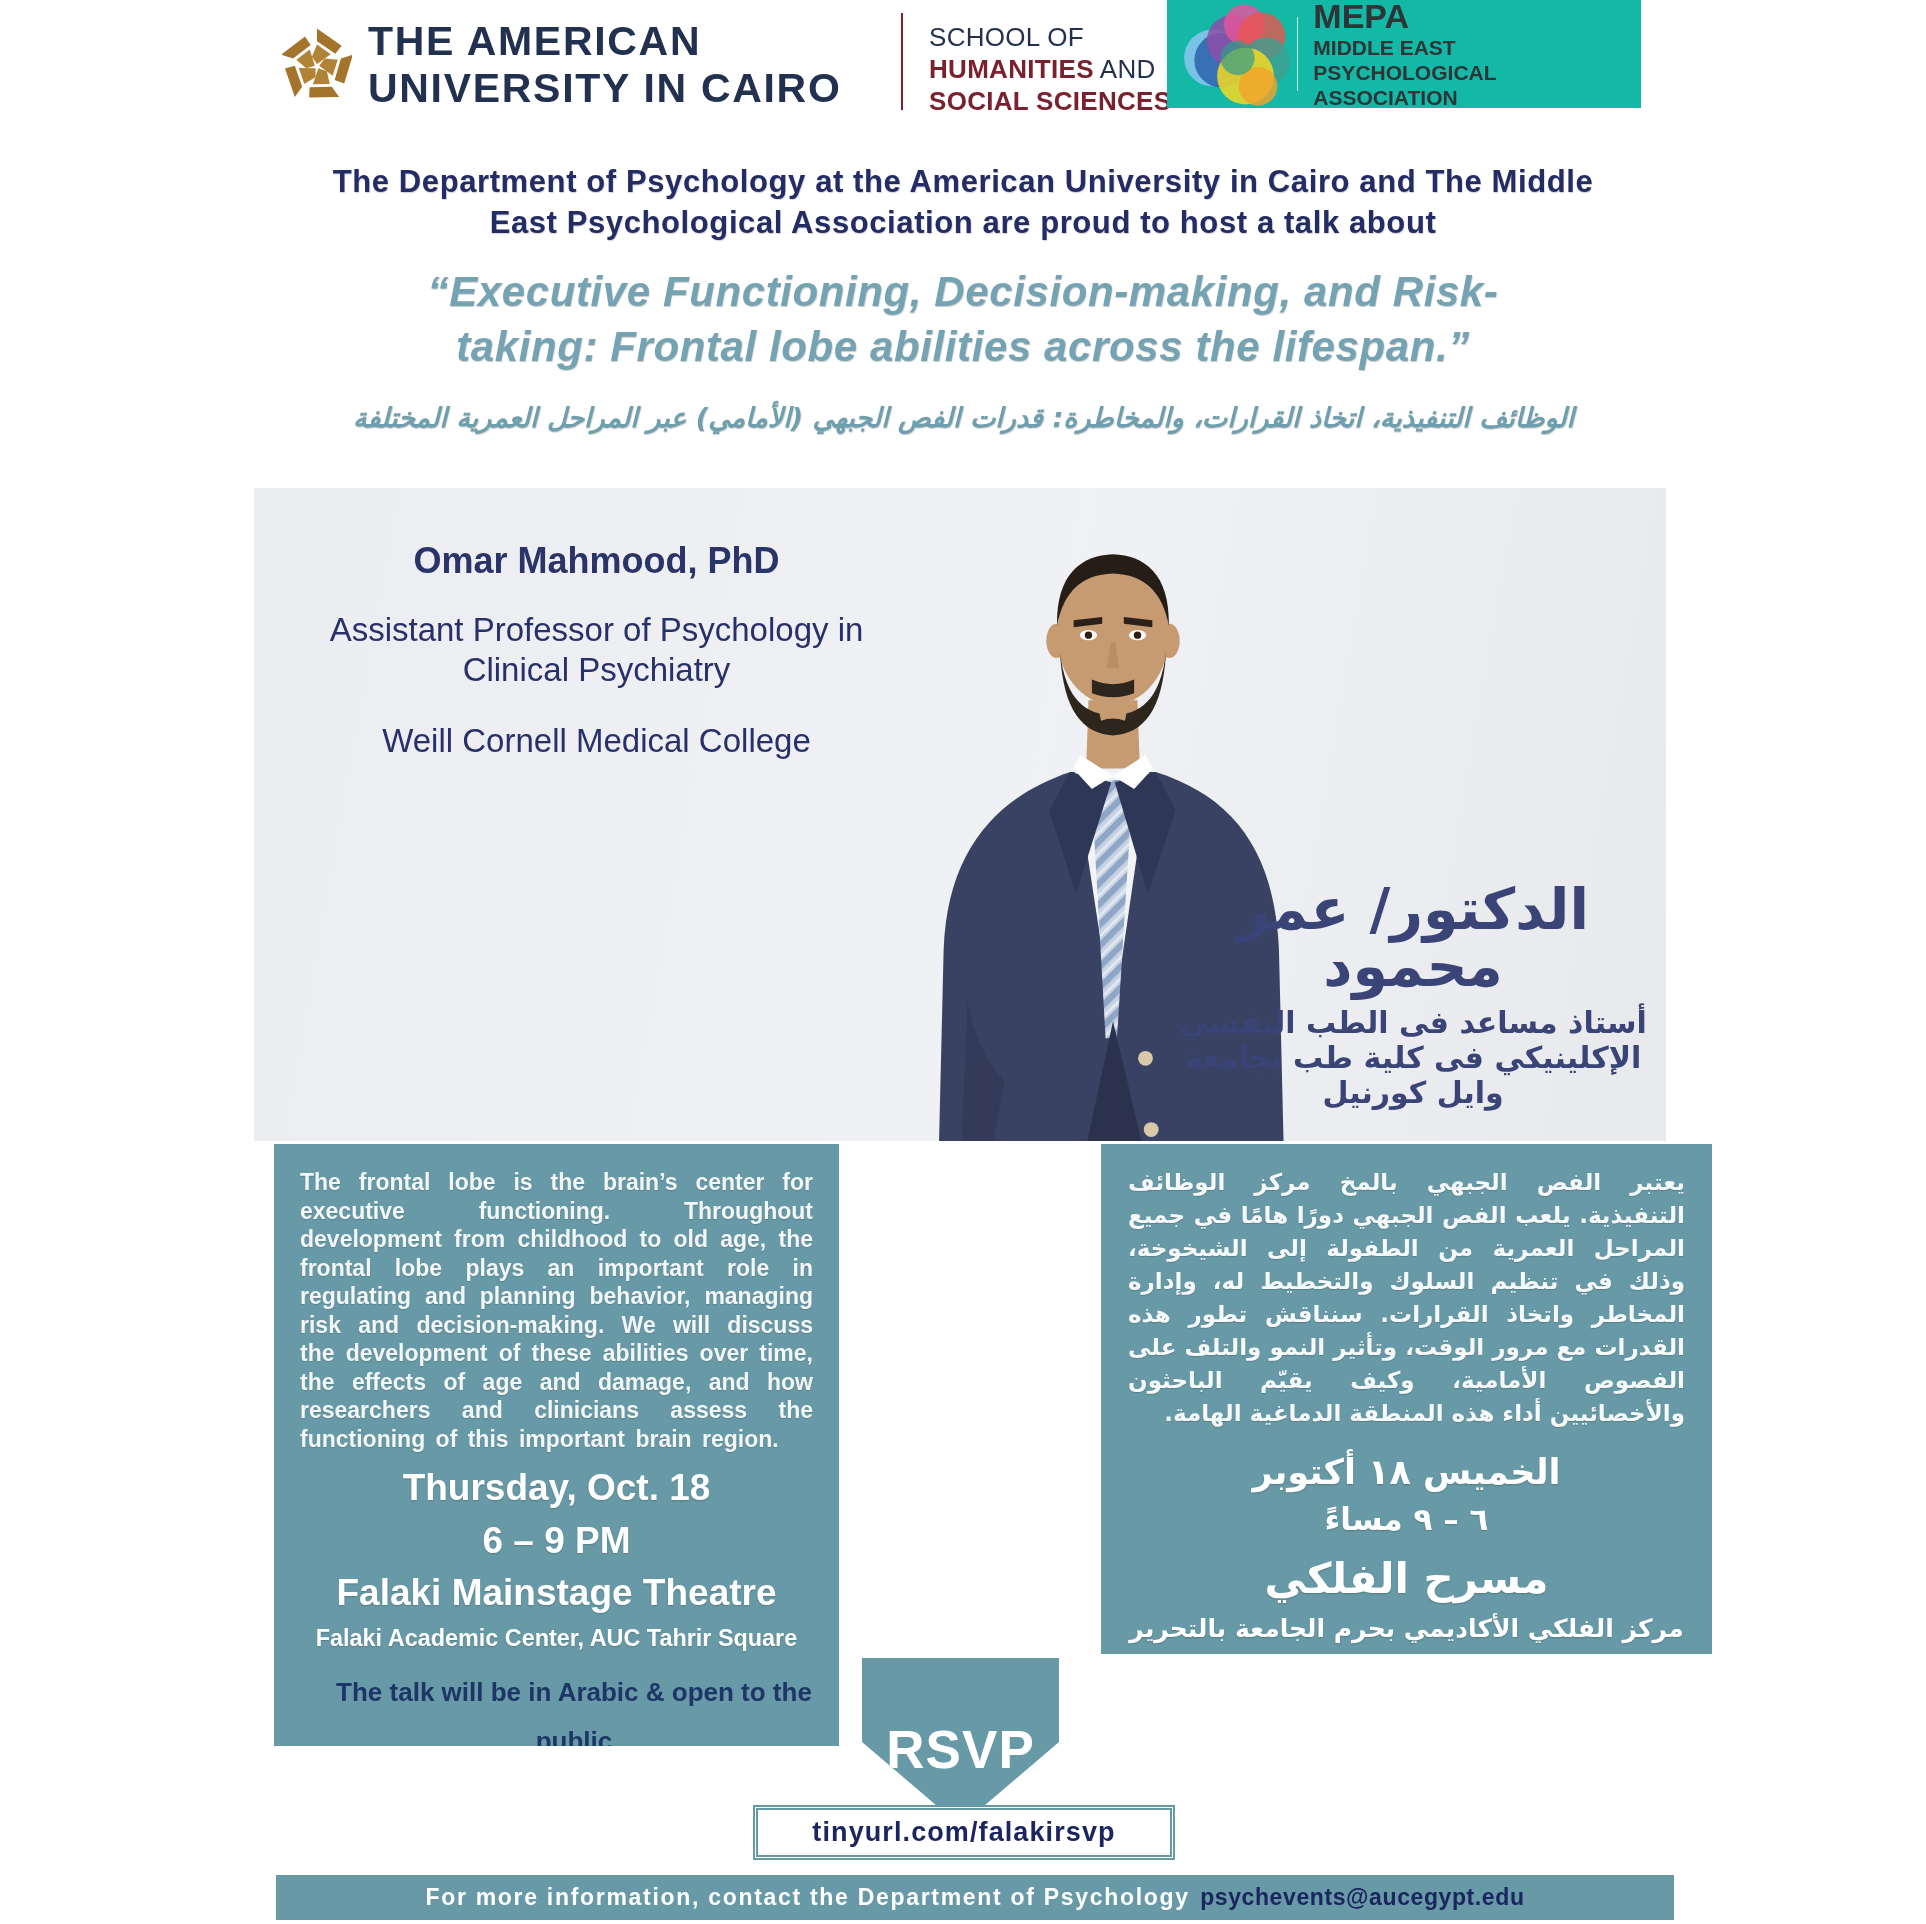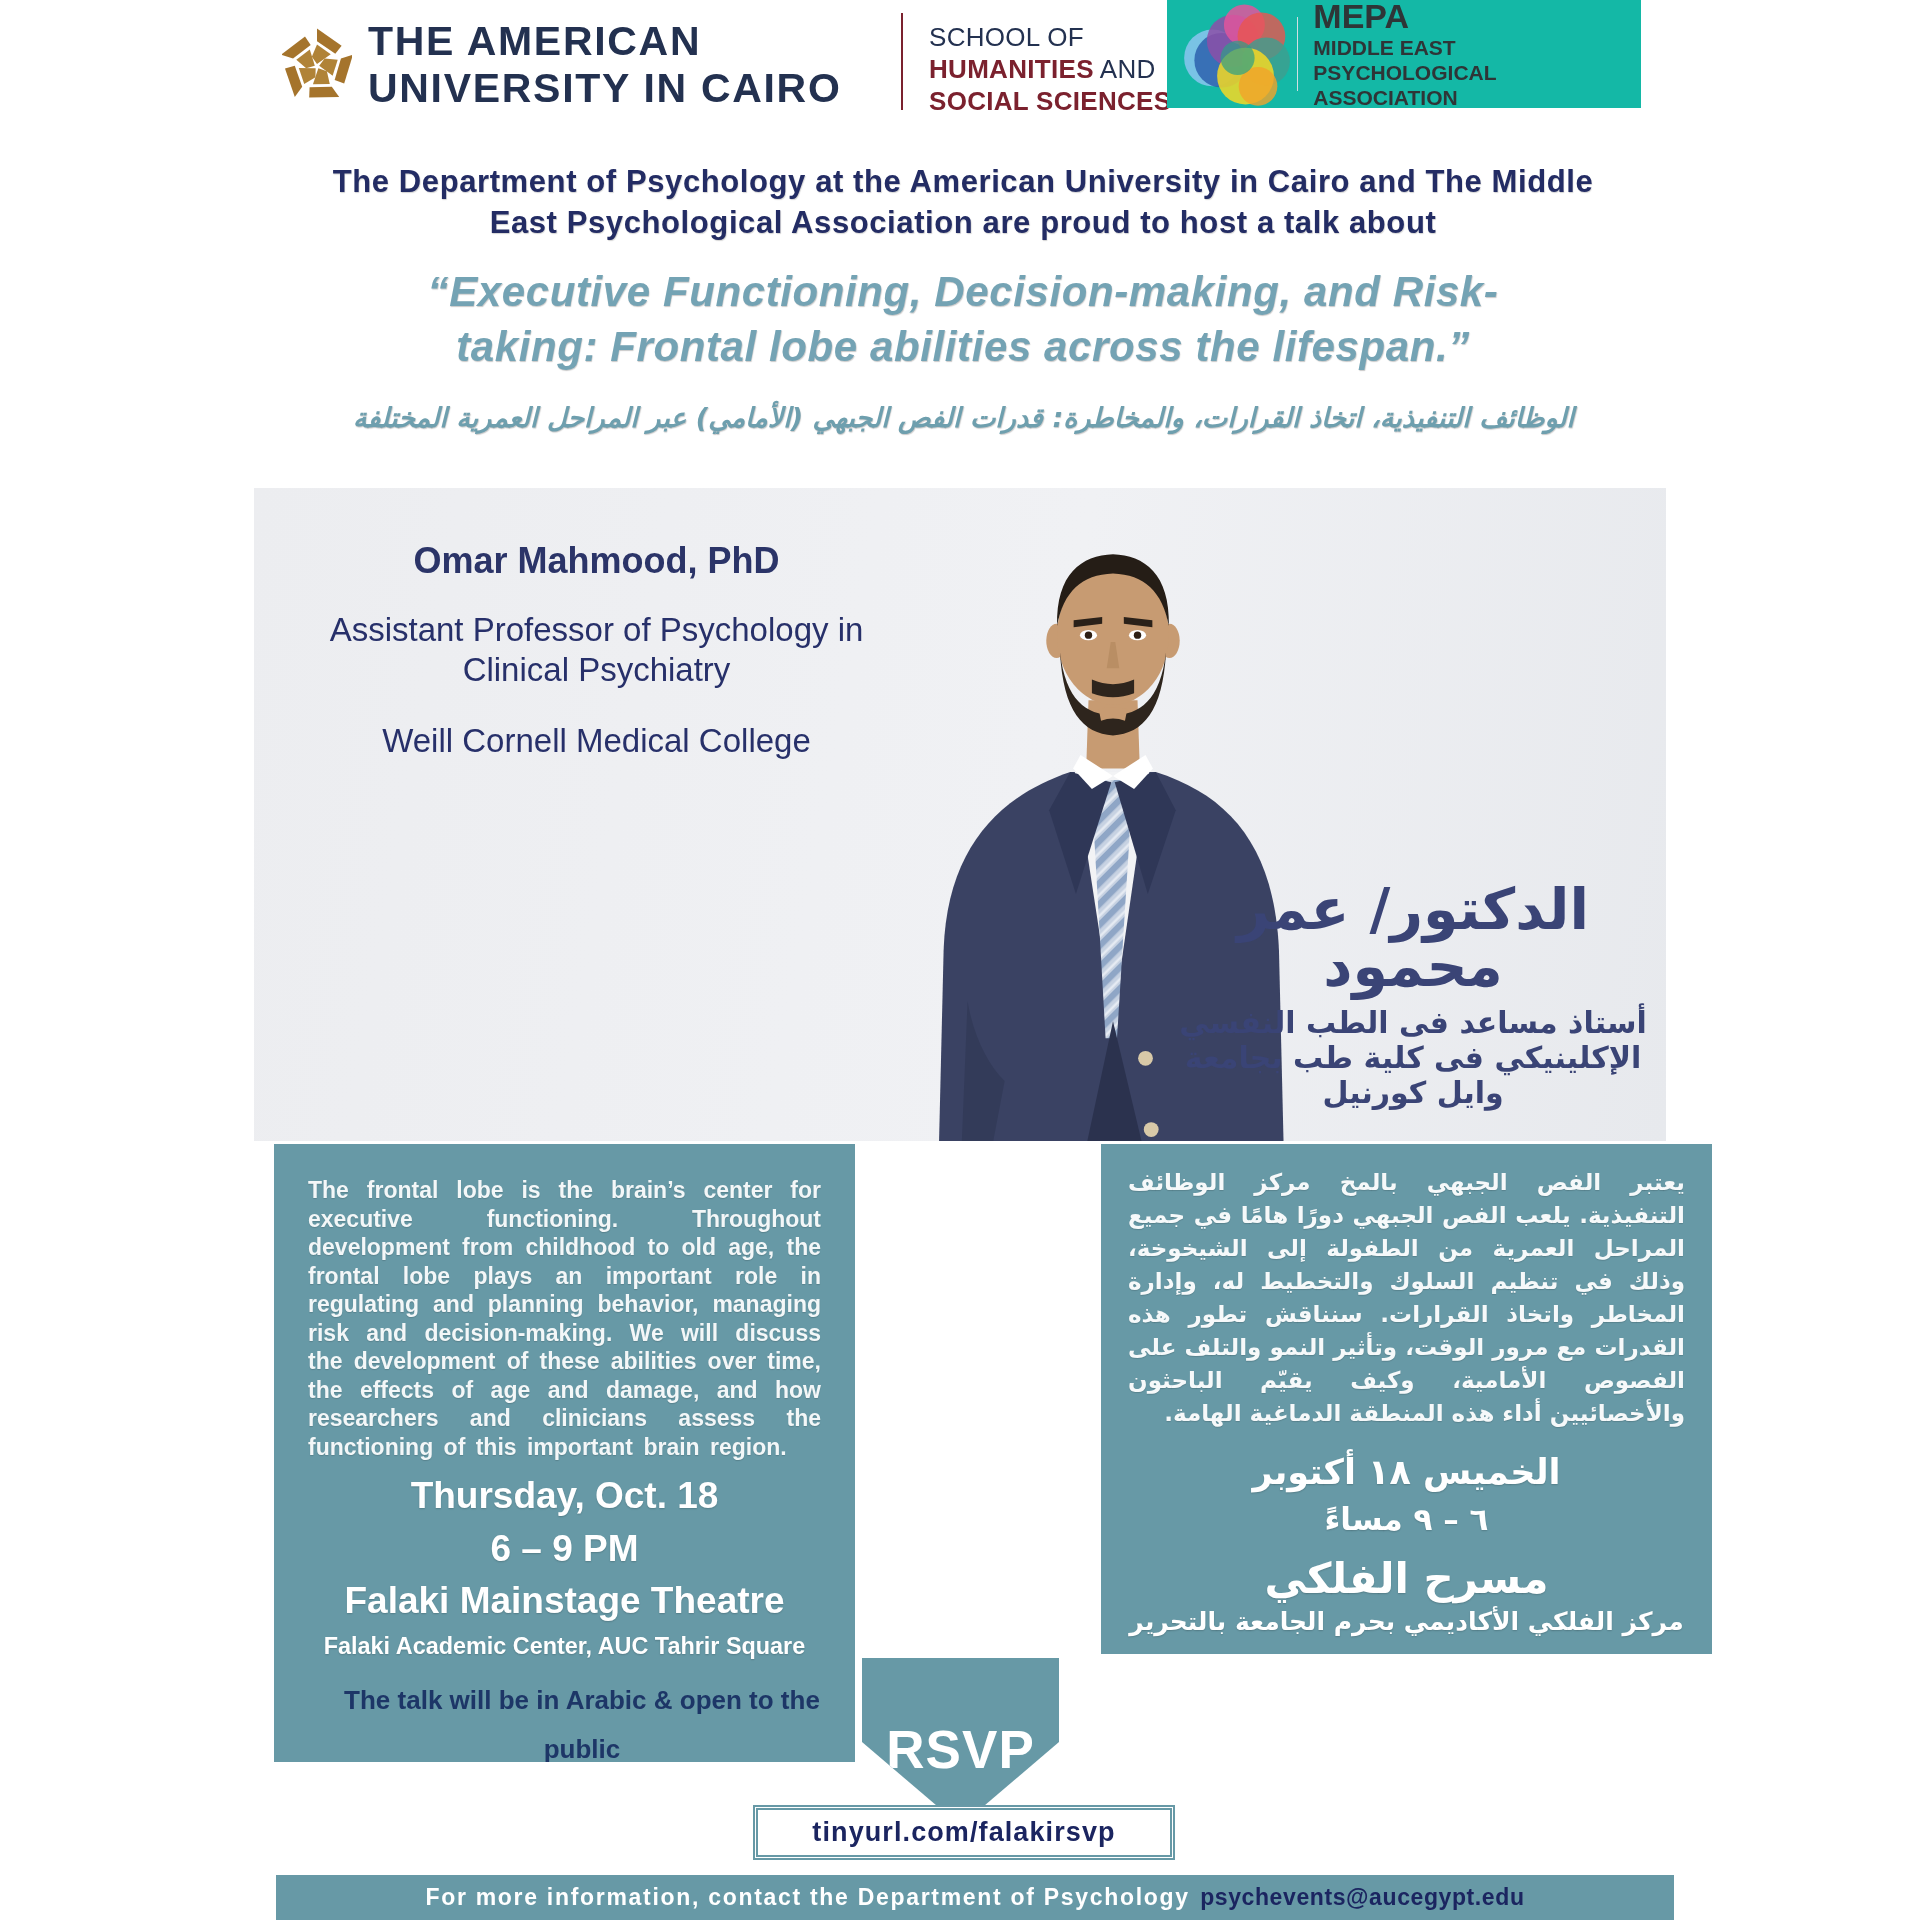--- a/index.html
+++ b/index.html
@@ -34,38 +34,38 @@
   .speaker-block{position:absolute;left:40px;top:45px;width:605px;text-align:center;color:#2b3468;}
   .speaker-name{font-size:36px;font-weight:bold;line-height:55px;color:#2b3468;}
   .speaker-title{font-size:33px;line-height:40px;margin-top:22px;color:#27306a;}
   .speaker-college{font-size:33px;line-height:38px;margin-top:32px;color:#27306a;}
   .man-svg{position:absolute;left:628px;top:0px;width:462px;height:653px;}
   .speaker-ar{position:absolute;left:925px;top:393px;width:468px;text-align:center;color:#3a4476;}
   .speaker-ar .name{font-size:57px;font-weight:bold;line-height:57px;color:#3a4476;}
   .speaker-ar .sub{font-size:30px;font-weight:bold;line-height:35px;margin-top:10.3px;color:#3a4476;}
   
   .box{background:#6799a6;color:#f3f7f8;overflow:hidden;}
-  .box-left{left:274px;top:1144px;width:565px;height:602px;padding:8px;}
+  .box-left{left:274px;top:1144px;width:565px;height:602px;padding:0;}
   .box-left-inner{padding:24px 26px 0 26px;}
   .para-en{font-size:23px;line-height:28.5px;font-weight:bold;text-align:justify;word-spacing:4px;
            color:#f3f7f8;text-shadow:0 0.6px 1.1px rgba(0,0,0,0.15);}
   .ev{text-align:center;font-weight:bold;color:#ffffff;text-shadow:0 1.1px 1.7px rgba(0,0,0,0.18);}
   .ev-date{font-size:37px;line-height:40px;margin-top:15px;}
   .ev-time{font-size:37px;line-height:40px;margin-top:12.6px;}
   .ev-venue{font-size:37px;line-height:40px;margin-top:12.6px;}
   .ev-detail{font-size:23.4px;line-height:27px;margin-top:11.4px;}
   .ev-note{font-size:26px;line-height:49px;margin-top:16px;color:#1d3667;text-shadow:none;margin-left:35px;}
   .box-right{left:1101px;top:1144px;width:611px;height:510px;}
   .box-right-inner{padding:22px 27px 0 27px;}
   .para-ar{font-size:23px;line-height:33px;font-weight:bold;text-align:justify;color:#f6f9fa;
            text-shadow:0 0.6px 1.1px rgba(0,0,0,0.15);}
   .ar-date{font-size:35px;line-height:41px;margin-top:22px;}
   .ar-time{font-size:31px;line-height:35px;margin-top:9px;}
   .ar-venue{font-size:42px;line-height:49px;margin-top:17px;}
-  .ar-detail{font-size:25px;line-height:31px;margin-top:3px;text-align:center;}
+  .ar-detail{font-size:25px;line-height:31px;margin-top:10px;text-align:center;}
   .ar-note{font-size:34px;line-height:41px;color:#1d3667;text-shadow:none;font-weight:bold;}
   .ar-note1{margin-top:17px;}
   
   .rsvp{left:862px;top:1658px;width:197px;height:168px;background:#6799a6;
         clip-path:polygon(0 0,100% 0,100% 50%,50% 100%,0 50%);
         display:flex;justify-content:center;align-items:center;}
   .rsvp-label{margin-top:15px;font-size:53px;font-weight:bold;color:#ffffff;letter-spacing:1.1px;}
   .url-box{left:753px;top:1805px;width:422px;height:55px;background:#ffffff;
            border:5.1px double #6799a6;box-sizing:border-box;display:flex;align-items:center;justify-content:center;}
   .url-text{font-size:27px;font-weight:bold;color:#1b2560;letter-spacing:1.1px;}

